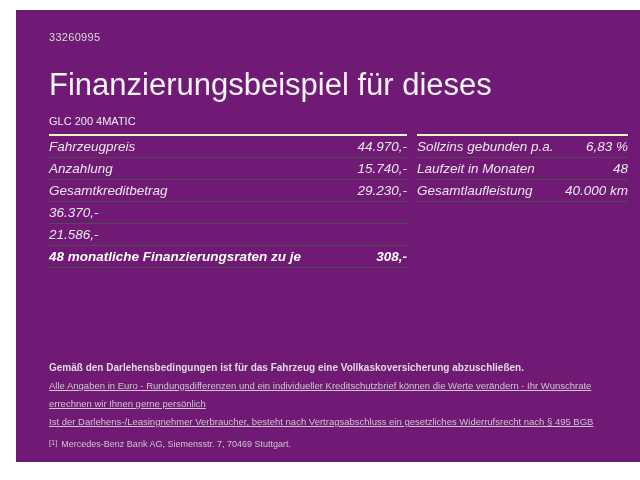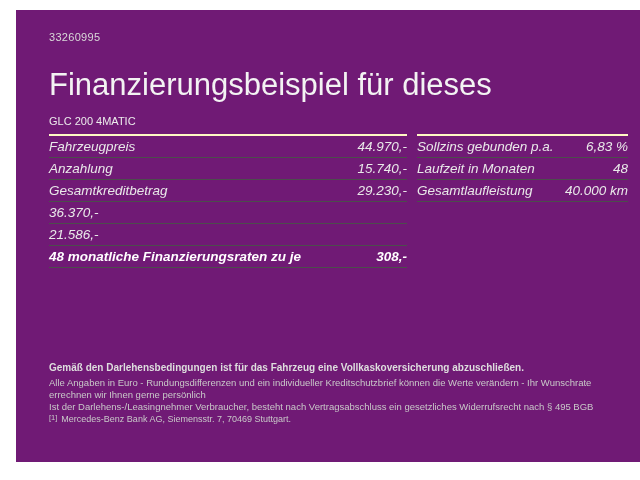--- a/index.html
+++ b/index.html
@@ -96,23 +96,25 @@
     color: #c9c9c9;
   }
   .disclaimer .bold-line {
     font-size: 10px;
     font-weight: bold;
     color: #dedede;
   }
   .disclaimer .para {
     margin-top: 4px;
     font-size: 9.5px;
-    line-height: 12px;
+    line-height: 18px;
+    text-decoration: underline;
   }
   .disclaimer .footnote {
+    margin-top: 7px;
     font-size: 9px;
   }
   .disclaimer .footnote .marker {
     font-size: 7.5px;
     vertical-align: 2px;
     margin-right: 4px;
   }
 </style>
 </head>
 <body>

